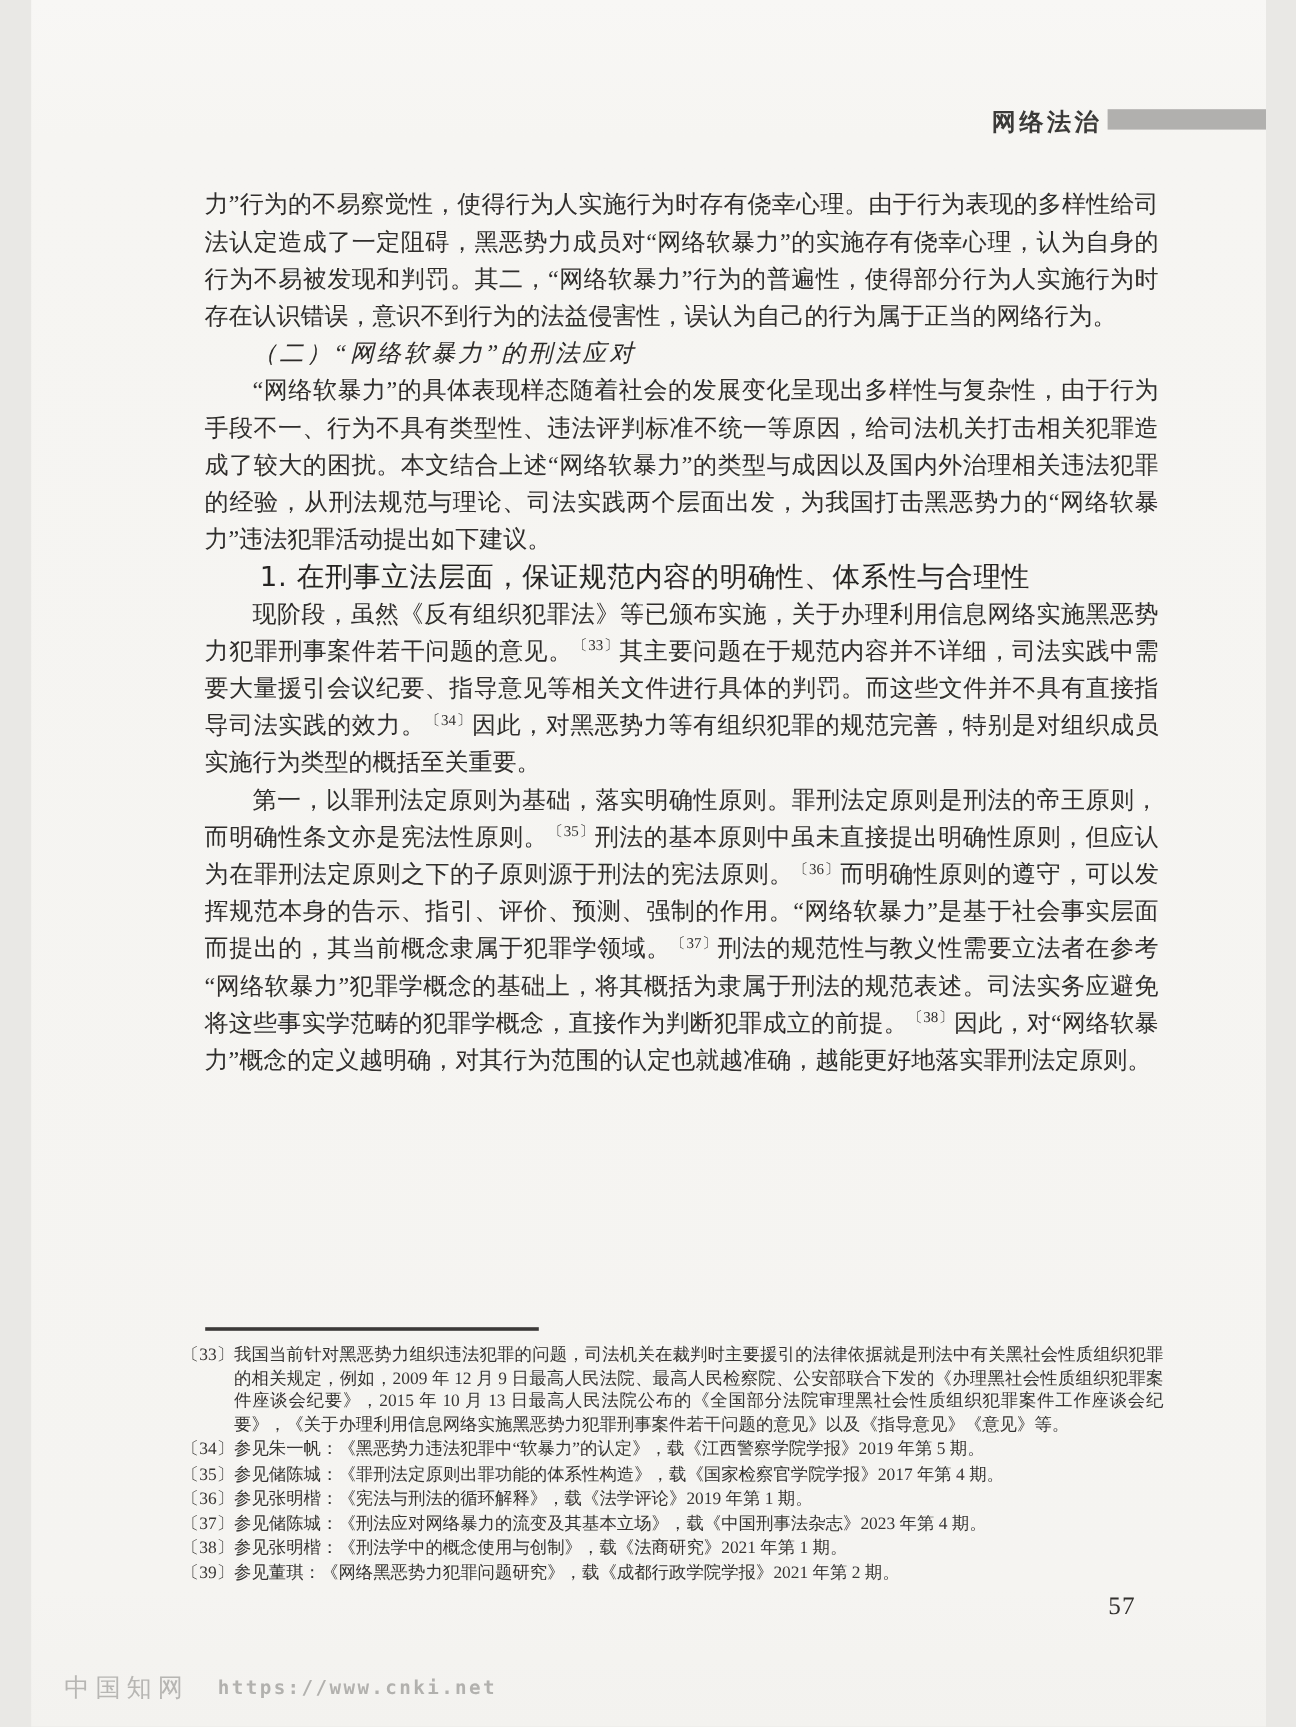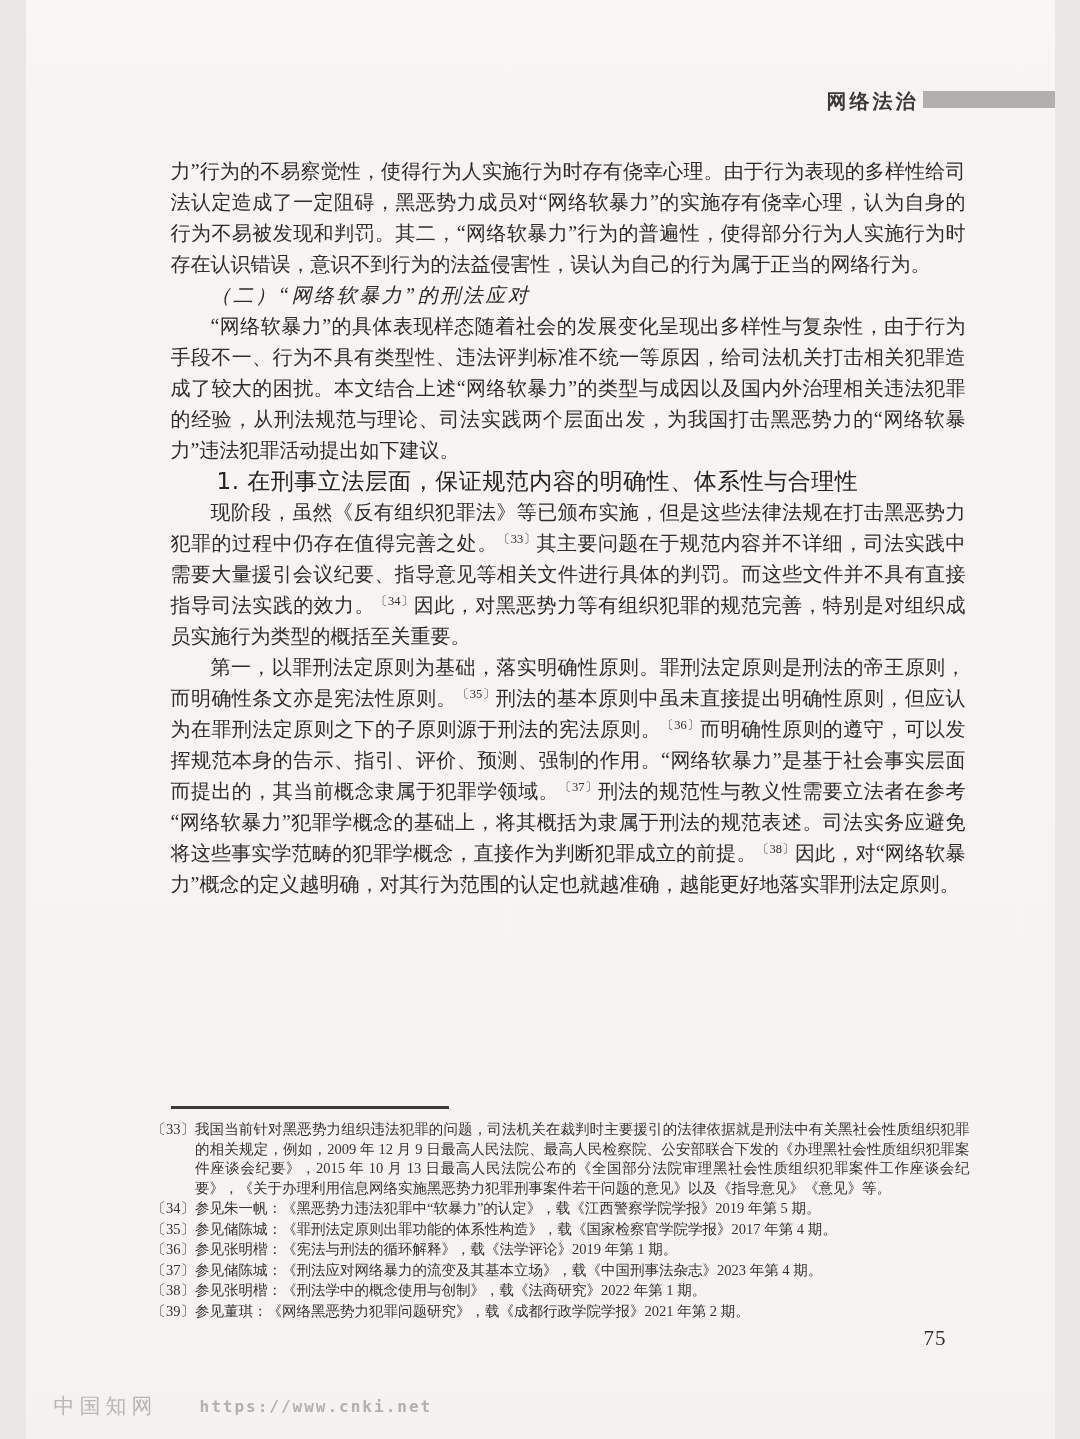--- a/index.html
+++ b/index.html
@@ -63,21 +63,21 @@
   .fn-row{display:flex;margin-bottom:1px;}
   .fn-label{flex:0 0 36px;}
   .fn-text{flex:1;text-align:justify;}
   
   .page-number{
     position:absolute;left:898px;top:1326px;
     font-size:21px;color:#33312f;letter-spacing:1px;
   }
   .watermark{
     position:absolute;left:28px;top:1392px;
-    display:flex;align-items:center;gap:42px;
+    display:flex;align-items:center;gap:24px;
   }
   .wm-brand{
     font-size:21px;letter-spacing:5px;color:#b7b6b3;
   }
   .wm-url{
     font-family:"DejaVu Sans Mono","Liberation Mono",monospace;
     font-size:16px;letter-spacing:2px;color:#b2b1ae;font-weight:bold;
   }
 </style>
 </head>
@@ -91,21 +91,21 @@
   <div class="body-col">
 
     <p class="para-opening">力”行为的不易察觉性，使得行为人实施行为时存有侥幸心理。由于行为表现的多样性给司法认定造成了一定阻碍，黑恶势力成员对“网络软暴力”的实施存有侥幸心理，认为自身的行为不易被发现和判罚。其二，“网络软暴力”行为的普遍性，使得部分行为人实施行为时存在认识错误，意识不到行为的法益侵害性，误认为自己的行为属于正当的网络行为。</p>
 
     <p class="heading-section indent">（二）“网络软暴力”的刑法应对</p>
 
     <p class="para-overview indent">“网络软暴力”的具体表现样态随着社会的发展变化呈现出多样性与复杂性，由于行为手段不一、行为不具有类型性、违法评判标准不统一等原因，给司法机关打击相关犯罪造成了较大的困扰。本文结合上述“网络软暴力”的类型与成因以及国内外治理相关违法犯罪的经验，从刑法规范与理论、司法实践两个层面出发，为我国打击黑恶势力的“网络软暴力”违法犯罪活动提出如下建议。</p>
 
     <p class="heading-sub indent">1. 在刑事立法层面，保证规范内容的明确性、体系性与合理性</p>
 
-    <p class="para-current indent"><span>现阶段，虽然《反有组织犯罪法》等已颁布实施，但是这些法律法规在打击黑恶势力犯罪的过程中仍存在值得完善之处。</span><sup class="fn-ref">〔33〕</sup><span>其主要问题在于规范内容并不详细，司法实践中需要大量援引会议纪要、指导意见等相关文件进行具体的判罚。而这些文件并不具有直接指导司法实践的效力。</span><sup class="fn-ref">〔34〕</sup><span>因此，对黑恶势力等有组织犯罪的规范完善，特别是对组织成员实施行为类型的概括至关重要。</span></p>
+    <p class="para-current indent"><span>现阶段，虽然《反有组织犯罪法》等已颁布实施，关于办理利用信息网络实施黑恶势力犯罪刑事案件若干问题的意见。</span><sup class="fn-ref">〔33〕</sup><span>其主要问题在于规范内容并不详细，司法实践中需要大量援引会议纪要、指导意见等相关文件进行具体的判罚。而这些文件并不具有直接指导司法实践的效力。</span><sup class="fn-ref">〔34〕</sup><span>因此，对黑恶势力等有组织犯罪的规范完善，特别是对组织成员实施行为类型的概括至关重要。</span></p>
 
     <p class="para-first indent"><span>第一，以罪刑法定原则为基础，落实明确性原则。罪刑法定原则是刑法的帝王原则，而明确性条文亦是宪法性原则。</span><sup class="fn-ref">〔35〕</sup><span>刑法的基本原则中虽未直接提出明确性原则，但应认为在罪刑法定原则之下的子原则源于刑法的宪法原则。</span><sup class="fn-ref">〔36〕</sup><span>而明确性原则的遵守，可以发挥规范本身的告示、指引、评价、预测、强制的作用。“网络软暴力”是基于社会事实层面而提出的，其当前概念隶属于犯罪学领域。</span><sup class="fn-ref">〔37〕</sup><span>刑法的规范性与教义性需要立法者在参考“网络软暴力”犯罪学概念的基础上，将其概括为隶属于刑法的规范表述。司法实务应避免将这些事实学范畴的犯罪学概念，直接作为判断犯罪成立的前提。</span><sup class="fn-ref">〔38〕</sup><span>因此，对“网络软暴力”概念的定义越明确，对其行为范围的认定也就越准确，越能更好地落实罪刑法定原则。</span></p>
 
 
   </div>
 
   <div class="footnote-sep"></div>
 
   <div class="footnotes">
     <div class="fn-row">
@@ -123,28 +123,28 @@
     <div class="fn-row">
       <span class="fn-label">〔36〕</span>
       <span class="fn-text">参见张明楷：《宪法与刑法的循环解释》，载《法学评论》2019 年第 1 期。</span>
     </div>
     <div class="fn-row">
       <span class="fn-label">〔37〕</span>
       <span class="fn-text">参见储陈城：《刑法应对网络暴力的流变及其基本立场》，载《中国刑事法杂志》2023 年第 4 期。</span>
     </div>
     <div class="fn-row">
       <span class="fn-label">〔38〕</span>
-      <span class="fn-text">参见张明楷：《刑法学中的概念使用与创制》，载《法商研究》2022 年第 1 期。</span>
+      <span class="fn-text">参见张明楷：《刑法学中的概念使用与创制》，载《法商研究》2021 年第 1 期。</span>
     </div>
     <div class="fn-row">
       <span class="fn-label">〔39〕</span>
       <span class="fn-text">参见董琪：《网络黑恶势力犯罪问题研究》，载《成都行政学院学报》2021 年第 2 期。</span>
     </div>
   </div>
 
-  <div class="page-number">75</div>
+  <div class="page-number">57</div>
 
   <div class="watermark">
     <span class="wm-brand">中国知网</span>
     <span class="wm-url">https://www.cnki.net</span>
   </div>
 
 </div>
 
 </body></html>

